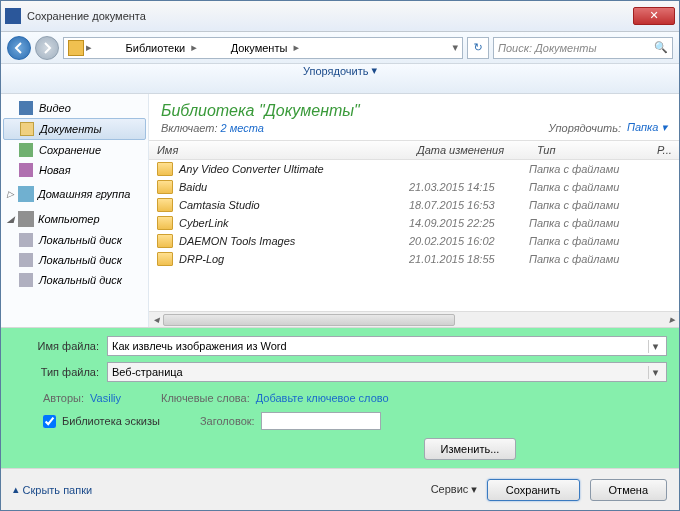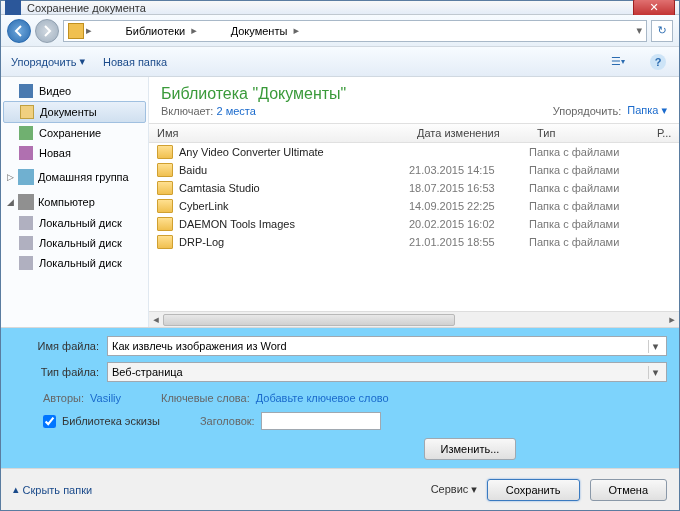--- a/index.html
+++ b/index.html
@@ -1,36 +1,36 @@
 <!DOCTYPE html>
 <html><head>
 <meta charset="utf-8">
 <style>
 * { box-sizing: border-box; margin: 0; padding: 0; font-family: "Segoe UI", Tahoma, sans-serif; font-size: 11px; }
 body { background: #fff; width: 680px; height: 511px; overflow: hidden; }
 .window { width: 680px; height: 511px; border: 1px solid #5a7ca0; display: flex; flex-direction: column; background: #f0f0f0; }
-.titlebar { height: 14px; background: linear-gradient(#f8f8f8,#e4ecf7); display: flex; align-items: center; padding: 0 4px; border-bottom: 1px solid #c0c8d0; }
+.titlebar { height: 31px; background: linear-gradient(#f8f8f8,#e4ecf7); display: flex; align-items: center; padding: 0 4px; border-bottom: 1px solid #c0c8d0; }
 .titlebar .appicon { width: 16px; height: 16px; background: #2b579a; margin-right: 6px; }
 .titlebar .title { flex: 1; color: #333; }
 .titlebar .close { width: 42px; height: 18px; background: linear-gradient(#e07070,#c03030); color: #fff; text-align: center; border: 1px solid #a02020; border-radius: 2px; line-height: 15px; cursor: pointer; }
 .navbar { height: 32px; background: linear-gradient(#f7fbff,#e8f0f8); display: flex; align-items: center; padding: 4px 6px; gap: 4px; border-bottom: 1px solid #d0d8e0; }
 .navbtn { width: 24px; height: 24px; border-radius: 50%; background: radial-gradient(#6fa8dc,#2a6bb0); border: 1px solid #2a6bb0; display: flex; align-items: center; justify-content: center; color: #fff; cursor: pointer; }
 .navbtn.fwd { background: radial-gradient(#d0d8e0,#a0b0c0); border-color:#90a0b0;}
 .breadcrumb { flex: 1; height: 22px; background: #fff; border: 1px solid #a8b8c8; display: flex; align-items: center; padding: 0 4px; gap: 2px; }
 .breadcrumb .seg { padding: 0 4px; cursor: pointer; margin-left: 28px; }
 .breadcrumb .arr { color: #666; }
 .bcicon { width:16px; height:16px; background:#f0c050; border:1px solid #c09020;}
 .bcrefresh { width:22px;height:22px;border:1px solid #a8b8c8;background:#fff;display:flex;align-items:center;justify-content:center;cursor:pointer;}
 .searchbox { width: 180px; height: 22px; background: #fff; border: 1px solid #a8b8c8; display: flex; align-items: center; padding: 0 4px; color: #888; font-style: italic; }
 .searchbox .mag { margin-left: auto; color: #2a6bb0; font-style: normal;}
-.toolbar { height: 30px; background: linear-gradient(#f7fbff,#e4edf7); display: flex; align-items: center; padding: 0 10px; gap: 18px; border-bottom: 1px solid #d0d8e0; }
+.toolbar { height: 30px; background: linear-gradient(#f7fbff,#e4edf7); display: flex; align-items: center; padding: 0 10px; gap: 18px; border-bottom: 1px solid #d0d8e0; flex-direction: column; }
 .toolbar .tbtn { color: #1a4a8a; cursor: pointer; display:flex; align-items:center; gap:3px;}
 .toolbar .spacer { flex: 1; }
 .toolbar .iconbtn { width: 22px; height: 20px; border: 1px solid transparent; display:flex; align-items:center; justify-content:center; cursor:pointer; color:#2a6bb0;}
-.body { flex: 1; display: flex; background: #fff; overflow: hidden; }
+.body { flex: 1; display: flex; background: #fff; overflow: hidden; font-style: italic; }
 .sidebar { width: 148px; background: #fafcfe; border-right: 1px solid #e0e8f0; padding: 4px 0; overflow: hidden; }
 .side-item { display: flex; align-items: center; padding: 3px 6px 3px 18px; gap: 6px; cursor: pointer; white-space: nowrap; }
 .side-item.sel { background: linear-gradient(#e8f0fa,#d0e0f0); border: 1px solid #a0c0e0; border-radius: 2px; margin:0 2px; padding-left:16px;}
 .side-item .ic { width: 14px; height: 14px; }
 .ic-video{background:#4a7ab0;} .ic-doc{background:#f0d080;border:1px solid #c0a040;} .ic-img{background:#70b070;} .ic-mus{background:#b070b0;}
 .side-group { display:flex; align-items:center; padding: 6px 6px 3px 6px; gap:4px; cursor:pointer;}
 .side-group .tri{ color:#666; font-size:9px;}
 .side-group .gic{width:16px;height:16px;}
 .gic-home{background:#70b0d0;} .gic-comp{background:#909090;}
 .main { flex: 1; display: flex; flex-direction: column; overflow: hidden; }
@@ -45,21 +45,21 @@
 .col { padding: 0 8px; color: #444; cursor: pointer; }
 .col.name{flex:1;min-width:220px;} .col.date{width:120px;} .col.type{width:120px;} .col.size{width:30px;}
 .filelist { flex: 1; overflow-y: auto; overflow-x: auto; }
 .row { display: flex; align-items: center; padding: 2px 0; cursor: pointer; }
 .row .fic { width: 16px; height: 14px; background: linear-gradient(#ffe090,#f0c050); border: 1px solid #d0a030; margin: 0 6px 0 8px; border-radius: 1px;}
 .row .name{flex:1;min-width:210px;color:#222;} .row .date{width:120px;color:#777;} .row .type{width:120px;color:#777;} .row .size{width:30px;}
 .hscroll{height:16px;background:#f0f0f0;border-top:1px solid #ddd;position:relative;display:flex;align-items:center;}
 .hscroll .hbar{position:absolute;left:14px;height:12px;width:55%;background:linear-gradient(#e8e8e8,#d0d0d0);border:1px solid #b8b8b8;border-radius:2px;}
 .hscroll .harr{width:14px;text-align:center;color:#666;cursor:pointer;}
 .hscroll .harr.r{margin-left:auto;}
-.fields { background: #7dd3fc; border-top: 1px solid #d8d8d8; padding: 8px 12px 4px; }
+.fields { background: #86efac; border-top: 1px solid #d8d8d8; padding: 8px 12px 4px; }
 .fieldrow { display: flex; align-items: center; margin-bottom: 6px; gap: 8px; }
 .fieldrow .lbl { width: 86px; text-align: right; color: #333; }
 .fieldrow .inp { flex: 1; height: 20px; border: 1px solid #a0a8b0; background: #fff; padding: 0 4px; display: flex; align-items: center; }
 .fieldrow .dd { width: 14px; text-align: center; color: #555; border-left: 1px solid #ccc; cursor: pointer; }
 .meta { display: flex; gap: 40px; padding: 4px 0 4px 30px; flex-wrap: wrap; }
 .metaitem{display:flex;gap:6px;align-items:center;}
 .metaitem .mlbl{color:#666;} .metaitem .mval{color:#1a6acc;cursor:pointer;}
 .metaitem input[type=checkbox]{cursor:pointer;}
 .metaitem .tinp{width:120px;height:18px;border:1px solid #a0a8b0;background:#fff;}
 .changebtn{height:22px;padding:0 16px;background:linear-gradient(#f8f8f8,#e0e0e0);border:1px solid #a0a8b0;border-radius:3px;cursor:pointer;}
@@ -98,20 +98,24 @@
       <span class="seg">Библиотеки</span>
       <span class="arr">▸</span>
       <span class="seg">Документы</span>
       <span class="arr">▸</span>
       <span style="flex:1"></span>
       <span class="arr">▾</span>
     </div>
     <div class="bcrefresh">
       <span style="color:#2a6bb0;">↻</span>
     </div>
+    <div class="searchbox">
+      <span>Поиск: Документы</span>
+      <span class="mag">🔍</span>
+    </div>
   </div>
 
   <div class="toolbar">
     <div class="tbtn">
       <span>Упорядочить</span>
         <span>▾</span>
     </div>
     <div class="tbtn">Новая папка</div>
     <div class="spacer"></div>
     <div class="iconbtn">

